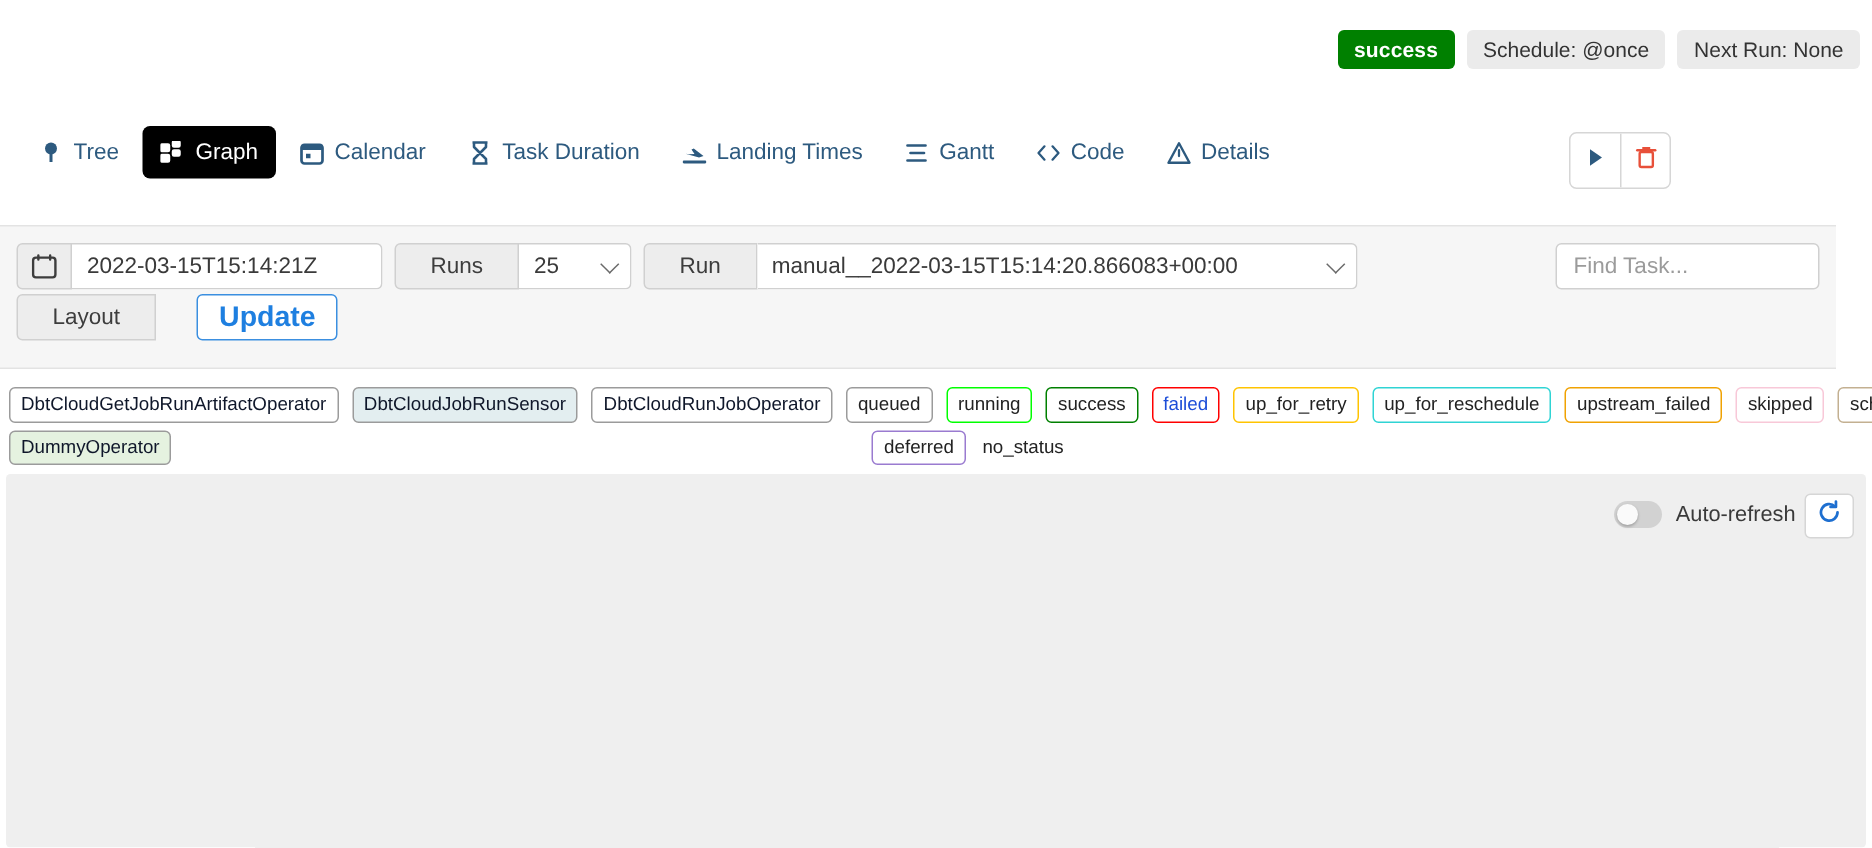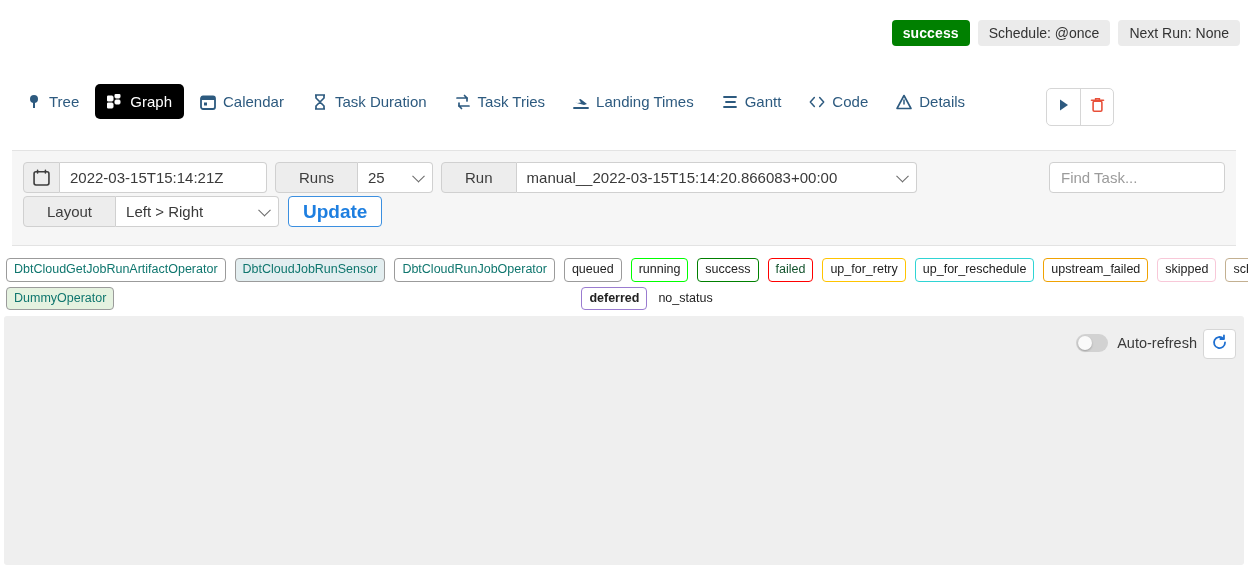--- a/index.html
+++ b/index.html
@@ -46,26 +46,26 @@
   .tab.active { background:#000000; color:#fff;align-items:center; }
   .tab.active .ico svg * { stroke:#fff !important; fill-opacity:1; }
 
   .action-btns { position:absolute; right:14px; top:4px; display:flex;
     border:1px solid #d6d6d6; border-radius:5px; overflow:hidden; background:#fff; }
   .action-btn { width:33px; height:36px; display:flex; align-items:center; justify-content:center; cursor:pointer; }
   .action-btn + .action-btn { border-left:1px solid #d6d6d6; }
 
   
   .toolbar {
-    position:absolute; left:12px; top:150px; width:1224px; height:96px;
+    position:absolute; left:0; top:150px; width:1224px; height:96px;
     background:#f6f6f6; border-top:1px solid #e3e3e3; border-bottom:1px solid #e3e3e3;
   }
   .tb-row { position:absolute; display:flex; align-items:center; }
   .tb-row1 { left:11px; top:11px; }
-  .tb-row2 { left:11px; top:45px; }
+  .tb-row2 { left:11px; top:45px;gap:18px; }
 
   .grp { display:flex; align-items:center; }
   .addon {
     background:#ededed; border:1px solid #d0d0d0; color:#3d3d3d;
     font-size:15px; padding:0 23px; height:31px; display:flex; align-items:center;
     white-space:nowrap;
   }
   .fld {
     background:#fff; border:1px solid #d0d0d0; color:#3a3a3a;
     font-size:15px; padding:0 10px; height:31px; display:flex; align-items:center;
@@ -91,21 +91,21 @@
     background:#fff; border:1px solid #d0d0d0; border-radius:4px;
     display:flex; align-items:center; padding:0 11px;
     font-size:15px; color:#9b9b9b;
   }
 
   
   .legend { position:absolute; left:6px; top:258px; width:1236px; }
   .legend-line { display:flex; align-items:center; flex-wrap:nowrap; gap:0; }
   .lg {
     font-size:12.5px; line-height:1; padding:4px 7px 5px; border-radius:4px;
-    border:1.5px solid #999; background:#fff; color:#0f766e; white-space:nowrap;
+    border:1.5px solid #999; background:#fff; color:#0f172a; white-space:nowrap;
     margin-right:9px; font-family:"Liberation Sans", sans-serif;
   }
   .lg-plain { border:none; background:none; padding-left:2px; color:#222; }
 
   
   .graph {
     position:absolute; left:4px; top:316px; width:1240px; height:249px;
     background:#efefef; border-radius:3px; overflow:hidden;
   }
   .autorefresh {
@@ -175,29 +175,20 @@
         </span>
         <span>Calendar</span>
       </div>
       <div class="tab">
         <span class="ico">
           <svg width="16" height="16" viewBox="0 0 16 16">
               <path d="M3 1h10M3 15h10M4 1v3l4 4 4-4V1M4 15v-3l4-4 4 4v3" fill="none" stroke="#2d5a7f" stroke-width="1.7" stroke-linejoin="round"></path>
             </svg>
         </span>
         <span>Task Duration</span>
-      </div>
-      <div class="tab">
-        <span class="ico">
-          <svg width="16" height="16" viewBox="0 0 16 16">
-              <path d="M2 4h10l-2.5-2.5M14 12H4l2.5 2.5" fill="none" stroke="#2d5a7f" stroke-width="1.7" stroke-linecap="round" stroke-linejoin="round"></path>
-              <path d="M12 4v3M4 12V9" stroke="#2d5a7f" stroke-width="1.7" stroke-linecap="round"></path>
-            </svg>
-        </span>
-        <span>Task Tries</span>
       </div>
       <div class="tab">
         <span class="ico">
           <svg width="16" height="16" viewBox="0 0 16 16">
               <path d="M1 14h14" stroke="#2d5a7f" stroke-width="1.9" stroke-linecap="round"></path>
               <path d="M2 8.5l9 2.5 3-1-6.5-5-1.5.6 2 3-3.5.3z" fill="#2d5a7f"></path>
             </svg>
         </span>
         <span>Landing Times</span>
       </div>
@@ -271,51 +262,47 @@
         <div class="fld rnd-r nb-l sel" style="width:400px;">
           <span>manual__2022-03-15T15:14:20.866083+00:00</span>
           <span class="caret"></span>
         </div>
       </div>
     </div>
 
     <div class="tb-row tb-row2">
       <div class="grp">
         <div class="addon rnd-l">Layout</div>
-        <div class="fld rnd-r nb-l sel" style="width:163px;">
-          <span>Left &gt; Right</span>
-          <span class="caret"></span>
-        </div>
       </div>
       <div class="btn-update">Update</div>
     </div>
 
     <div class="find-task">Find Task...</div>
   </div>
 
   <div class="legend">
     <div class="legend-line">
       <span class="lg" style="border-color: rgb(155, 155, 155); background: rgb(255, 255, 255);">DbtCloudGetJobRunArtifactOperator</span>
       <span class="lg" style="border-color: rgb(155, 155, 155); background: rgb(227, 238, 240);">DbtCloudJobRunSensor</span>
       <span class="lg" style="border-color: rgb(155, 155, 155); background: rgb(255, 255, 255);">DbtCloudRunJobOperator</span>
       <span style="display:inline-block;width:66px;"></span>
       <span class="lg" style="border-color: rgb(155, 155, 155); background: rgb(255, 255, 255); color: rgb(34, 34, 34);">queued</span>
       <span class="lg" style="border-color: rgb(0, 255, 0); background: rgb(255, 255, 255); color: rgb(34, 34, 34);">running</span>
       <span class="lg" style="border-color: rgb(0, 128, 0); background: rgb(255, 255, 255); color: rgb(34, 34, 34);">success</span>
-      <span class="lg" style="border-color: rgb(255, 0, 0); background: rgb(255, 255, 255); color: #14532d;">failed</span>
+      <span class="lg" style="border-color: rgb(255, 0, 0); background: rgb(255, 255, 255); color: #1d4ed8;">failed</span>
       <span class="lg" style="border-color: rgb(255, 196, 0); background: rgb(255, 255, 255); color: rgb(34, 34, 34);">up_for_retry</span>
       <span class="lg" style="border-color: rgb(47, 212, 212); background: rgb(255, 255, 255); color: rgb(34, 34, 34);">up_for_reschedule</span>
       <span class="lg" style="border-color: rgb(240, 162, 2); background: rgb(255, 255, 255); color: rgb(34, 34, 34);">upstream_failed</span>
       <span class="lg" style="border-color: rgb(248, 200, 216); background: rgb(255, 255, 255); color: rgb(34, 34, 34);">skipped</span>
       <span class="lg" style="border-color: rgb(195, 176, 145); background: rgb(255, 255, 255); color: rgb(34, 34, 34);">scheduled</span>
     </div>
     <div class="legend-line" style="margin-top:5px;">
       <span class="lg" style="border-color: rgb(155, 155, 155); background: rgb(229, 242, 224);">DummyOperator</span>
       <span style="display:inline-block;width:458px;"></span>
-      <span class="lg" style="border-color: rgb(154, 123, 208); background: rgb(255, 255, 255); color: rgb(34, 34, 34); font-weight: bold;">deferred</span>
+      <span class="lg" style="border-color: rgb(154, 123, 208); background: rgb(255, 255, 255); color: rgb(34, 34, 34);">deferred</span>
       <span class="lg lg-plain" style="color: rgb(34, 34, 34);">no_status</span>
     </div>
   </div>
 
   <div class="graph">
     <div class="autorefresh">
       <div class="switch"></div>
       <span class="ar-label">Auto-refresh</span>
     </div>
     <div class="refresh-btn">

